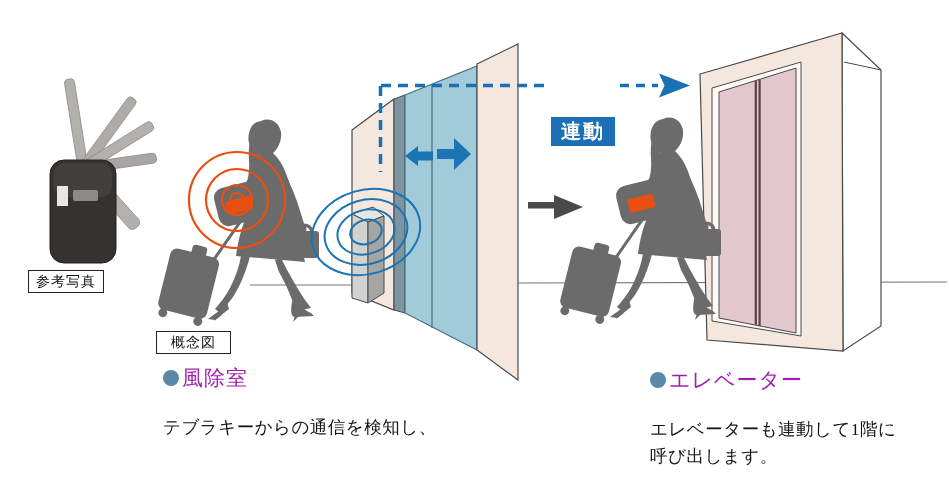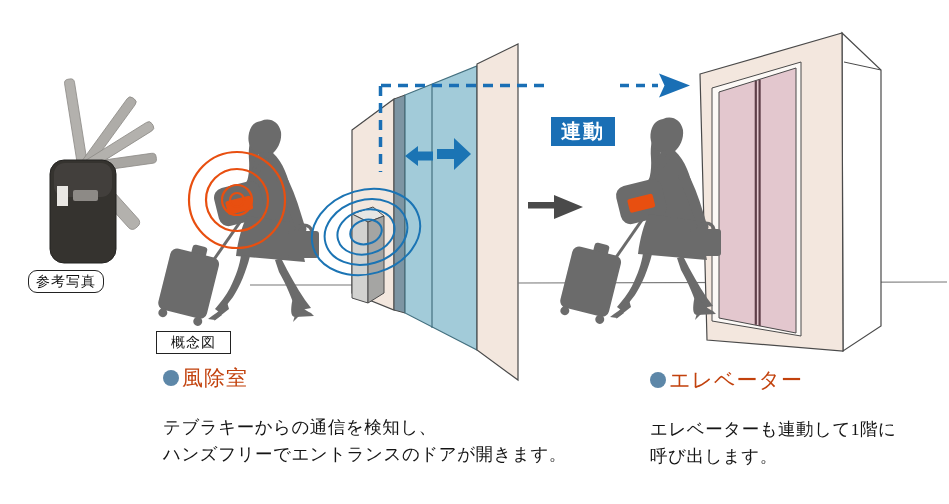--- a/index.html
+++ b/index.html
@@ -6,33 +6,33 @@
   #stage{
     position:relative;width:949px;height:504px;background:#ffffff;overflow:hidden;
     font-family:"Liberation Serif","DejaVu Serif",serif;color:#1c1c1c;
   }
   #illustration{position:absolute;left:0;top:0;}
   .caption-box{
     position:absolute;border:1px solid #222;background:#fff;
     display:flex;align-items:center;justify-content:center;
     font-size:14px;letter-spacing:1px;color:#111;box-sizing:border-box;
   }
-  #photo-caption{left:28px;top:270px;width:76px;height:23px;border-radius:9px;}
+  #photo-caption{left:28px;top:270px;width:76px;height:23px;}
   #diagram-caption{left:156px;top:331px;width:75px;height:23px;}
   #link-label{
     position:absolute;left:551px;top:71px;width:64px;height:29px;
     background:#1a6fb5;color:#ffffff;font-weight:bold;font-size:20px;
     display:flex;align-items:center;justify-content:center;letter-spacing:2px;margin-top:46px;
   }
   .section{position:absolute;}
   #section-vestibule{left:163px;top:364px;width:420px;}
   #section-elevator{left:650px;top:366px;width:290px;}
   .section-header{display:flex;align-items:center;gap:3px;}
   .bullet{width:16px;height:16px;border-radius:50%;background:#5d87a8;flex:0 0 auto;}
-  .section-title{font-size:21px;color:#c2410c;letter-spacing:1px;}
+  .section-title{font-size:21px;color:#a21caf;letter-spacing:1px;}
   .section-body{margin-top:22px;font-size:17.5px;line-height:27px;letter-spacing:0.5px;color:#141414;}
 </style>
 </head>
 <body>
 
 <div id="stage">
 
   <svg id="illustration" width="949" height="504" viewBox="0 0 949 504" xmlns="http://www.w3.org/2000/svg">
     <defs>
 
@@ -178,21 +178,20 @@
 
   <div id="link-label">連動</div>
 
   <div id="section-vestibule" class="section">
     <div class="section-header">
       <span class="bullet"></span>
       <span class="section-title">風除室</span>
     </div>
     <div class="section-body">
       <div>テブラキーからの通信を検知し、</div>
-      <div>ハンズフリーでエントランスのドアが開きます。</div>
     </div>
   </div>
 
   <div id="section-elevator" class="section">
     <div class="section-header">
       <span class="bullet"></span>
       <span class="section-title">エレベーター</span>
     </div>
     <div class="section-body">
       <div>エレベーターも連動して1階に</div>

